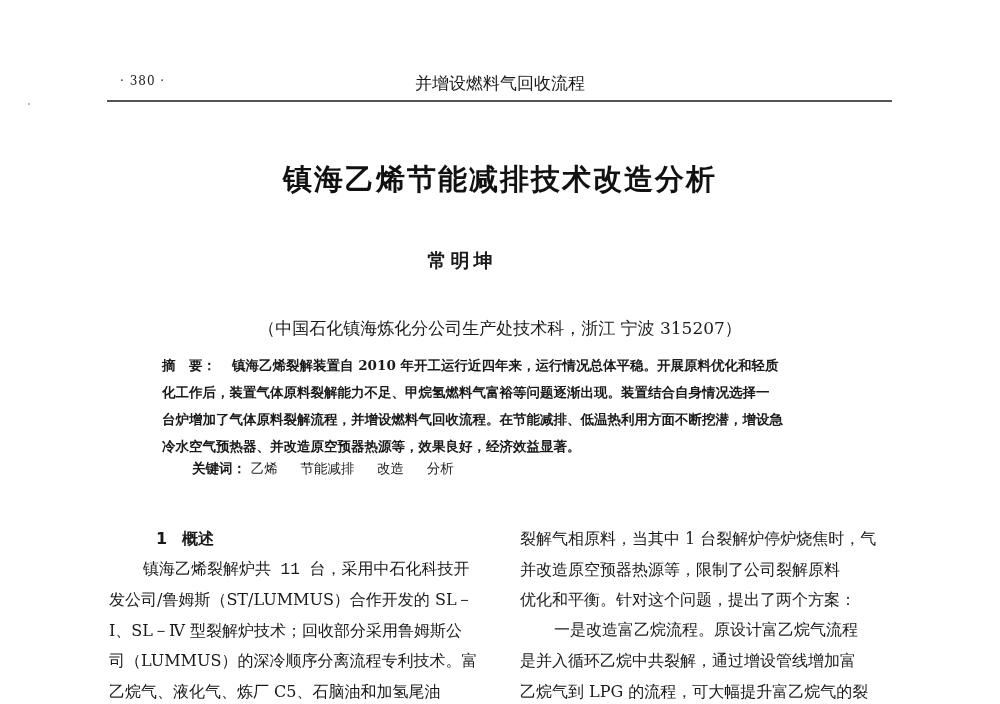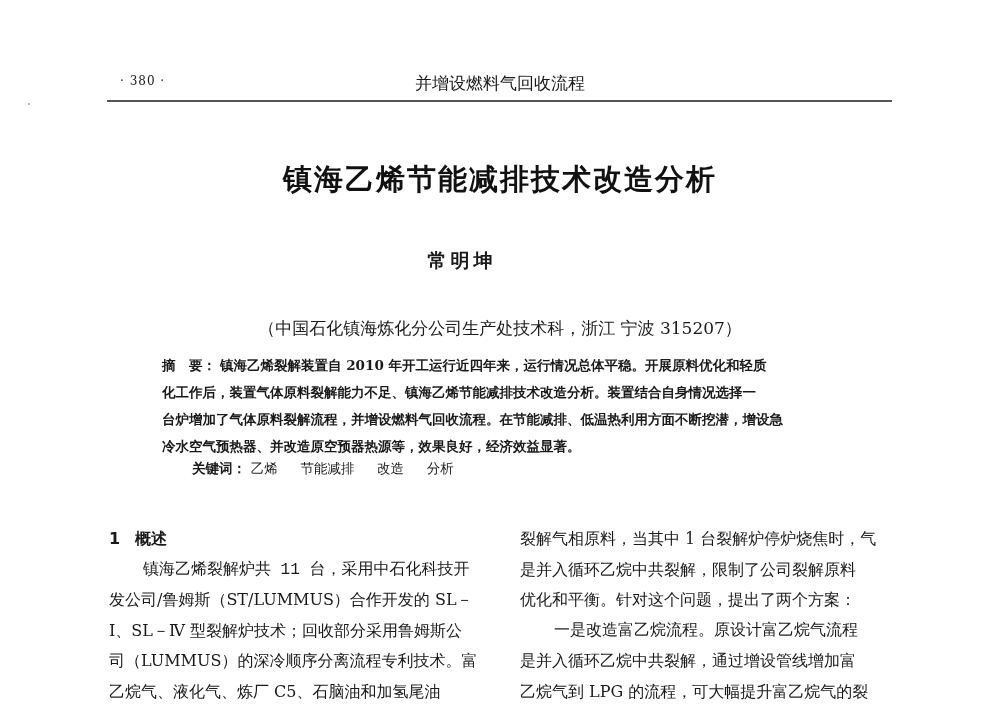--- a/index.html
+++ b/index.html
@@ -12,48 +12,48 @@
   .header-rule { position: absolute; left: 107px; top: 100px; width: 785px; height: 0; border-top: 2px solid #555; }
   .stray-dot { position: absolute; left: 28px; top: 103px; width: 2px; height: 2px; background: #bbb; }
 
   .title { position: absolute; left: 0; width: 1000px; top: 160px; text-align: center;
     font-family: "DejaVu Sans", "Liberation Sans", sans-serif; font-weight: bold; font-size: 29px; letter-spacing: 2px; color: #111; }
   .author { position: absolute; left: 0; width: 924px; top: 248px; text-align: center; font-weight: bold; font-size: 19px; letter-spacing: 4px; }
   .affiliation { position: absolute; left: 0; width: 1000px; top: 289px; text-align: center; font-size: 17px; margin-top: 28px; }
 
   .abstract { position: absolute; left: 162px; top: 352px; width: 680px; font-size: 13.5px; line-height: 27px; font-weight: bold; }
   .abstract .line { white-space: nowrap; height: 27px; }
-  .abs-label { font-family: "DejaVu Sans", "Liberation Sans", sans-serif; margin-right: 4px; }
+  .abs-label { font-family: "DejaVu Sans", "Liberation Sans", sans-serif; margin-right: 16px; }
   .keywords { position: absolute; left: 192px; top: 460px; font-size: 13.5px; font-weight: bold; white-space: nowrap; }
   .kw-label { font-family: "DejaVu Sans", "Liberation Sans", sans-serif; }
   .kw { margin-right: 18px; font-weight: normal; }
 
   .col { position: absolute; top: 524px; width: 385px; font-size: 16px; line-height: 30.5px; }
   .col.left { left: 109px; }
   .col.right { left: 520px; }
   .col .line { white-space: nowrap; height: 30.5px; overflow: hidden; }
   .col .indent { padding-left: 34px; font-family: Liberation Mono, monospace; }
-  .section-heading { font-family: "DejaVu Sans", "Liberation Sans", sans-serif; font-weight: bold; }
+  .section-heading { font-family: "DejaVu Sans", "Liberation Sans", sans-serif; font-weight: bold; margin-left: 47px; }
   .section-num { display: inline-block; width: 26px; }
 </style>
 </head>
 <body>
 
 <div class="header-page">· 380 ·</div>
 <div class="header-conf">并增设燃料气回收流程</div>
 <div class="header-rule"></div>
 <div class="stray-dot"></div>
 
 <div class="title">镇海乙烯节能减排技术改造分析</div>
 <div class="author">常明坤</div>
 <div class="affiliation">（中国石化镇海炼化分公司生产处技术科，浙江 宁波 315207）</div>
 
 <div class="abstract">
   <div class="line"><span class="abs-label">摘　要：</span><span>镇海乙烯裂解装置自 2010 年开工运行近四年来，运行情况总体平稳。开展原料优化和轻质</span></div>
-  <div class="line">化工作后，装置气体原料裂解能力不足、镇海乙烯节能减排技术改造分析。装置结合自身情况选择一</div>
+  <div class="line">化工作后，装置气体原料裂解能力不足、甲烷氢燃料气富裕等问题逐渐出现。装置结合自身情况选择一</div>
   <div class="line">台炉增加了气体原料裂解流程，并增设燃料气回收流程。在节能减排、低温热利用方面不断挖潜，增设急</div>
   <div class="line">冷水空气预热器、并改造原空预器热源等，效果良好，经济效益显著。</div>
 </div>
 
 <div class="keywords">
   <span class="kw-label">关键词：</span>
   <span class="kw">乙烯</span>
   <span class="kw">节能减排</span>
   <span class="kw">改造</span>
   <span class="kw">分析</span>
@@ -63,18 +63,18 @@
   <div class="line section-heading"><span class="section-num">1</span><span>概述</span></div>
   <div class="line indent">镇海乙烯裂解炉共 11 台，采用中石化科技开</div>
   <div class="line">发公司/鲁姆斯（ST/LUMMUS）合作开发的 SL－</div>
   <div class="line">Ⅰ、SL－Ⅳ 型裂解炉技术；回收部分采用鲁姆斯公</div>
   <div class="line">司（LUMMUS）的深冷顺序分离流程专利技术。富</div>
   <div class="line">乙烷气、液化气、炼厂 C5、石脑油和加氢尾油</div>
 </div>
 
 <div class="col right">
   <div class="line">裂解气相原料，当其中 1 台裂解炉停炉烧焦时，气</div>
-  <div class="line">是并入循环乙烷中共裂解，限制了公司裂解原料</div>
+  <div class="line">并改造原空预器热源等，限制了公司裂解原料</div>
   <div class="line">优化和平衡。针对这个问题，提出了两个方案：</div>
   <div class="line indent">一是改造富乙烷流程。原设计富乙烷气流程</div>
   <div class="line">是并入循环乙烷中共裂解，通过增设管线增加富</div>
   <div class="line">乙烷气到 LPG 的流程，可大幅提升富乙烷气的裂</div>
 </div>
 
 </body></html>

